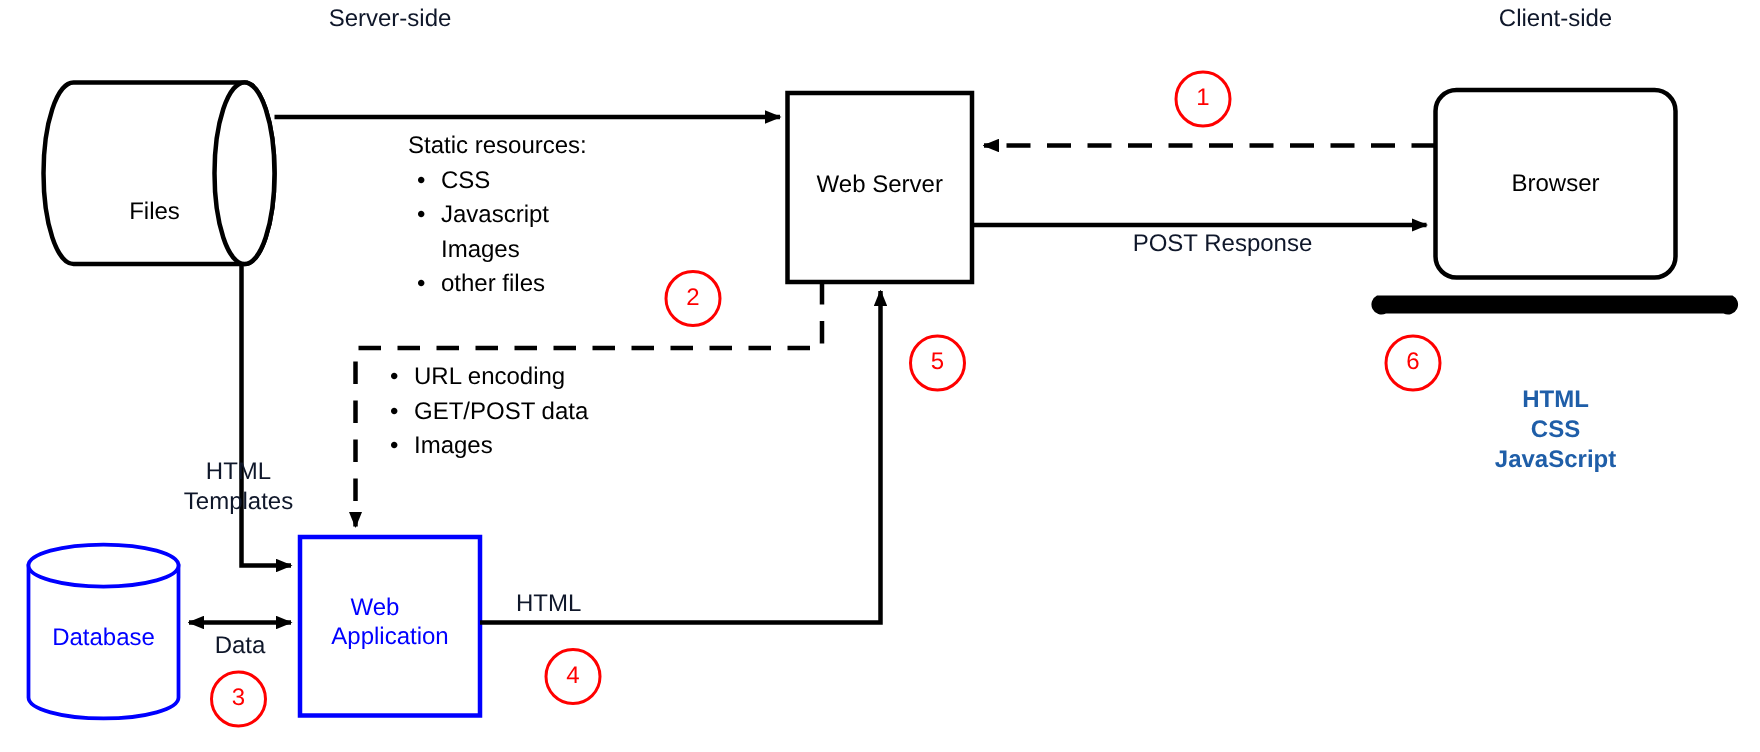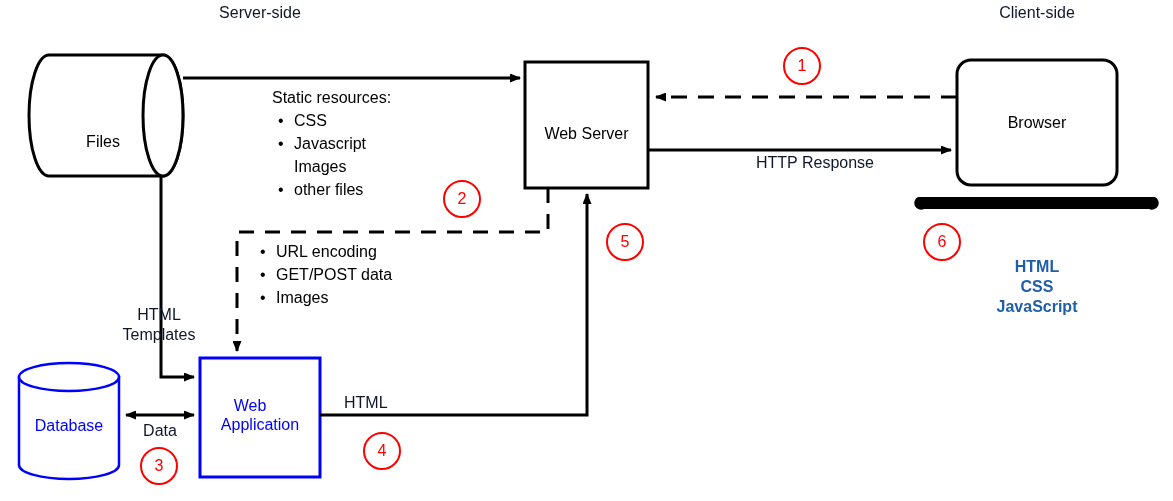--- a/index.html
+++ b/index.html
@@ -146,26 +146,26 @@
   <div class="lbl lbl-center" style="left:180px; top:3px; width:160px;">Server-side</div>
   <div class="lbl lbl-center" style="left:957px; top:3px; width:160px;">Client-side</div>
 
   <div class="node-text" style="left:48px; top:105px; width:110px;margin-top:27px;">Files</div>
 
   <div class="node-text blue-text" style="left:14px; top:416px; width:110px;">Database</div>
 
   <div class="node-text blue-text" style="left:200px; top:396px; width:100px;">Web</div>
   <div class="node-text blue-text" style="left:200px; top:415px; width:120px;">Application</div>
 
-  <div class="node-text" style="left:525px; top:124px; width:123px;">Web Server</div>
+  <div class="node-text" style="left:525px; top:114px; width:123px;">Web Server</div>
 
   <div class="node-text" style="left:957px; top:113px; width:160px;text-align:center;">Browser</div>
 
 
-  <div class="lbl lbl-center" style="left:700px; top:153px; width:230px;">HTTP Response</div>
+  <div class="lbl lbl-center" style="left:700px; top:153px; width:230px;">POST Response</div>
 
   <div class="lbl lbl-center" style="left:104px; top:305px; width:110px;">HTML</div>
   <div class="lbl lbl-center" style="left:104px; top:325px; width:110px;">Templates</div>
 
   <div class="lbl lbl-center" style="left:128px; top:421px; width:64px;">Data</div>
 
   <div class="lbl" style="left:344px; top:393px;">HTML</div>
 
   <div class="bullet-list" style="left:272px; top:86px;">
     <span class="head">Static resources:</span>

